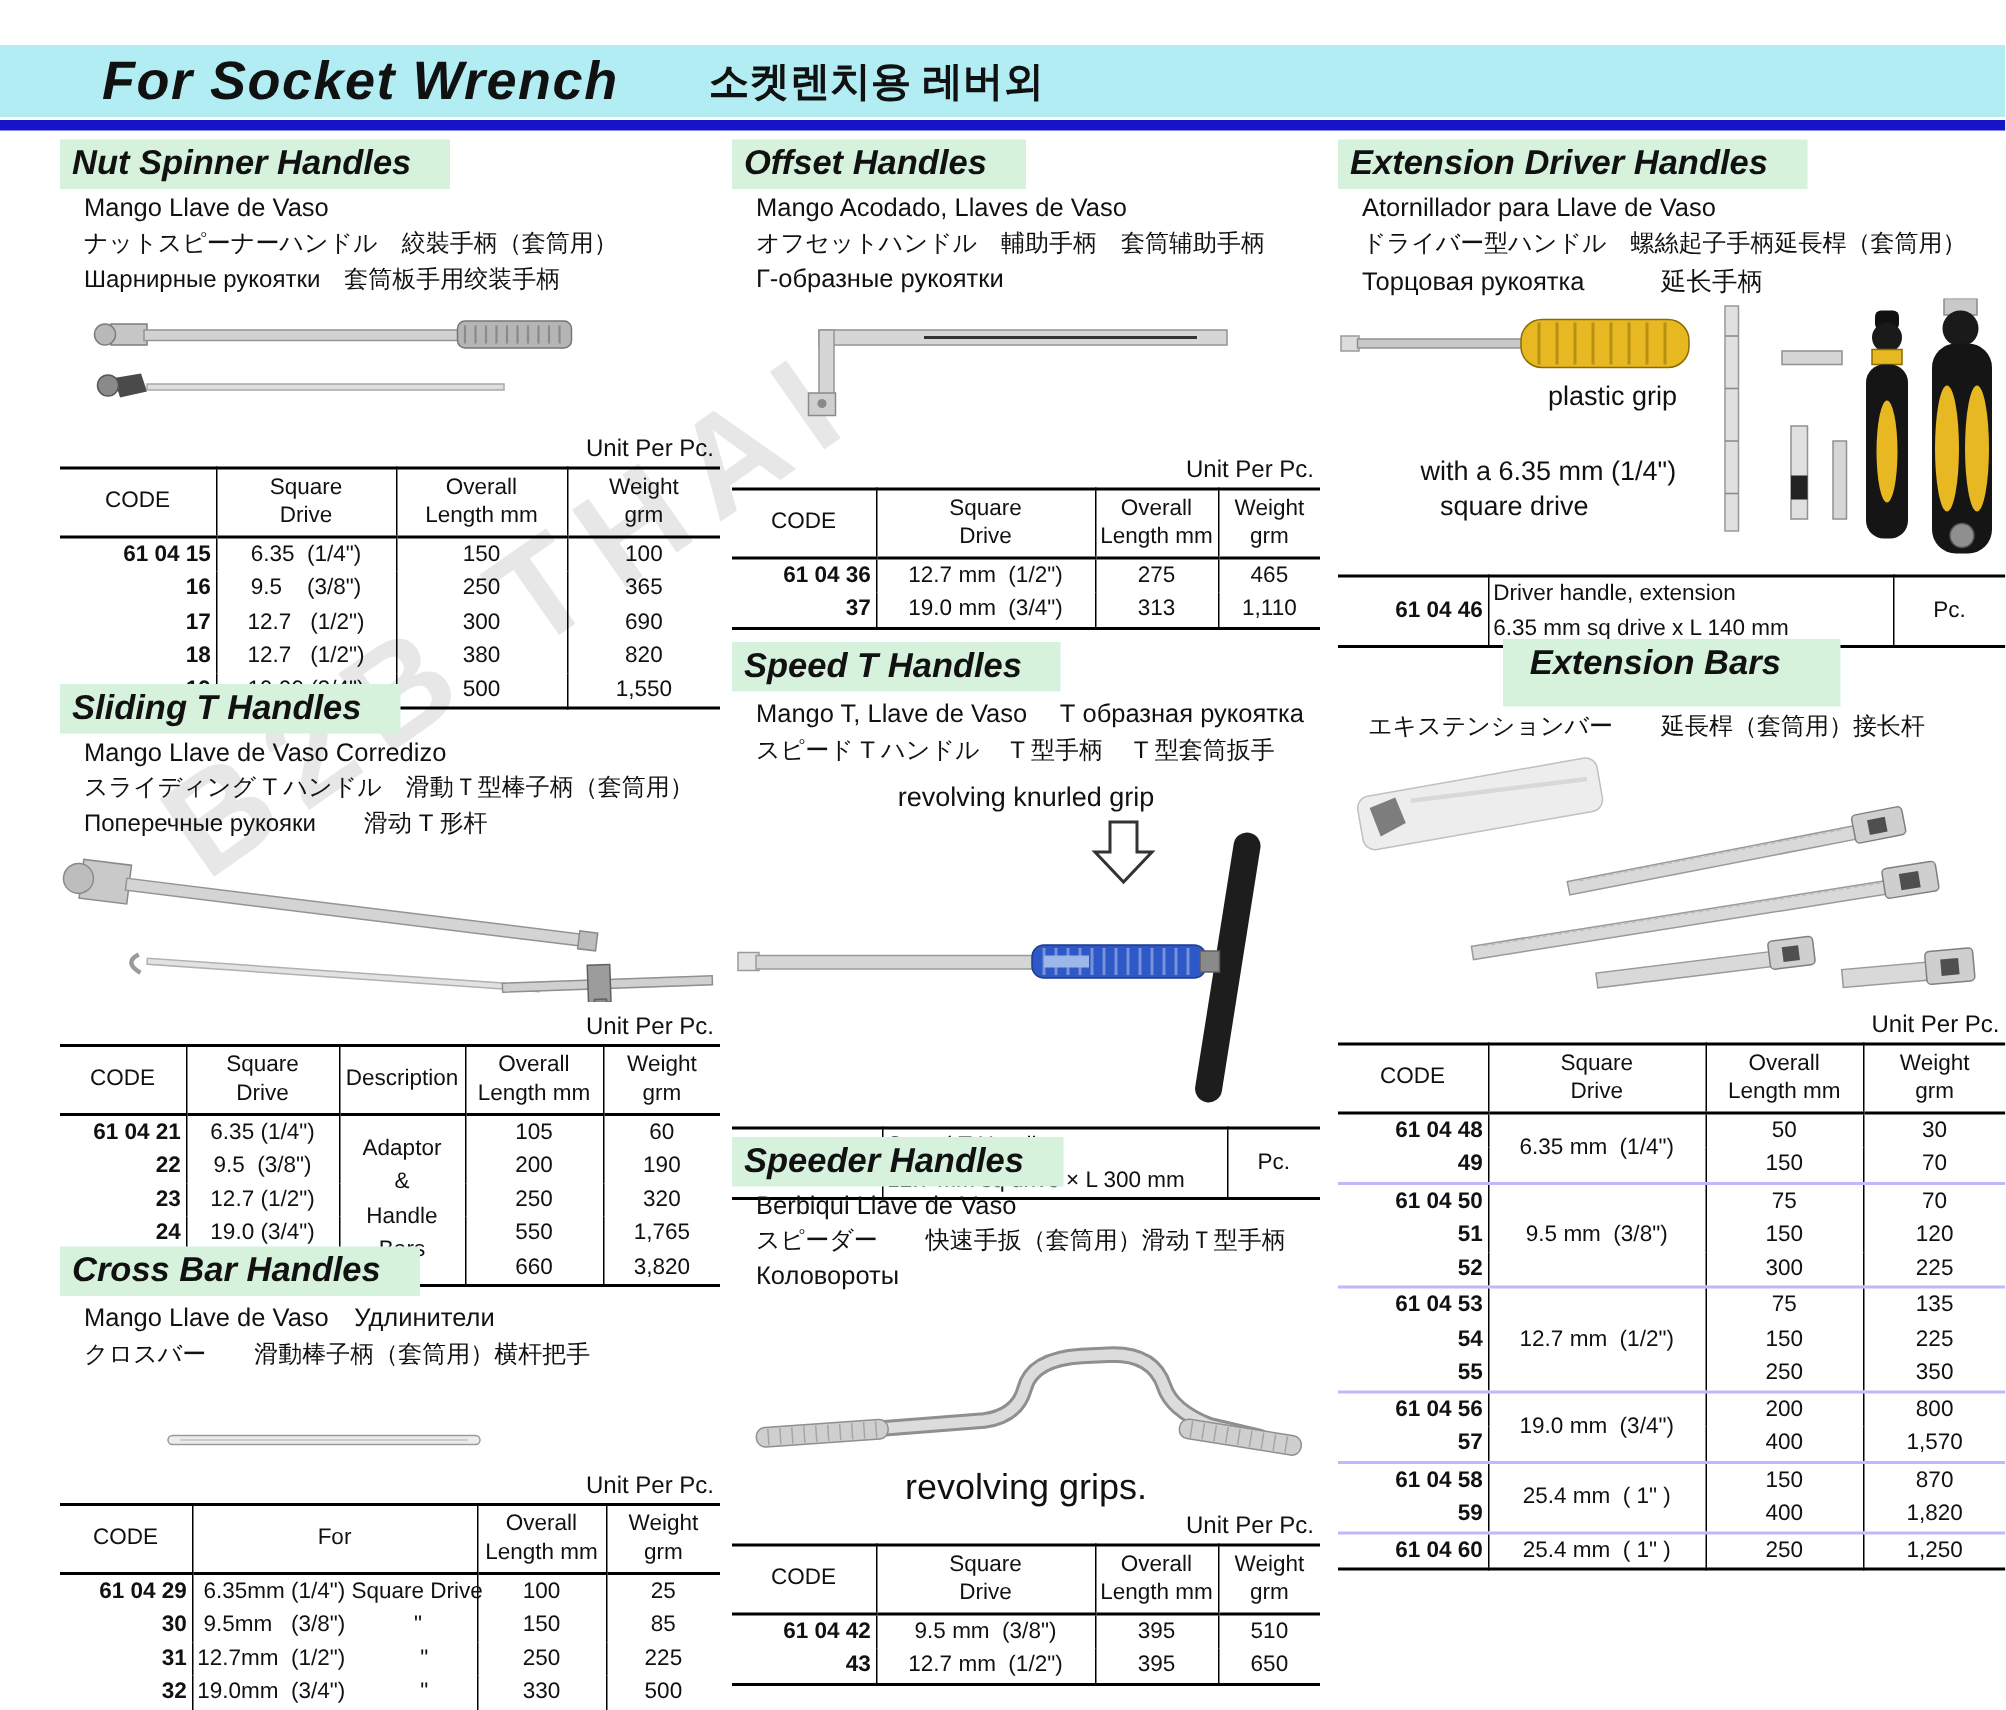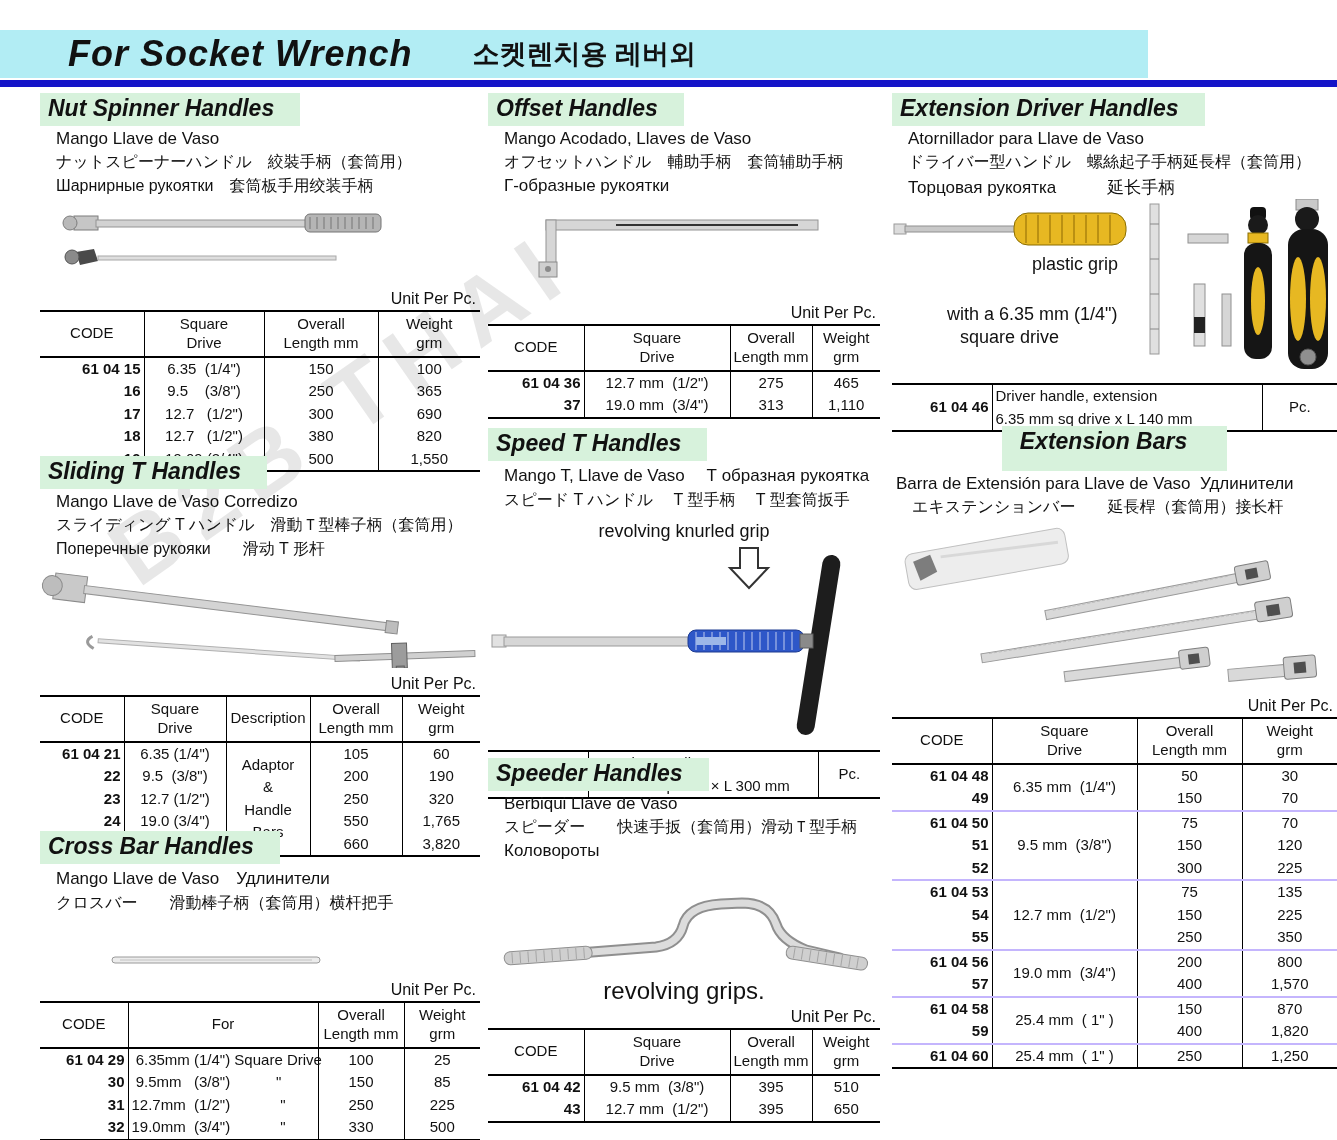--- a/index.html
+++ b/index.html
@@ -1,19 +1,19 @@
 <!DOCTYPE html>
 <html><head>
 <meta charset="utf-8">
 <style>
   html,body{margin:0;padding:0;background:#ffffff;}
   .page{position:relative;width:1337px;height:1140px;background:#ffffff;overflow:hidden;
         font-family:"Liberation Sans",sans-serif;color:#111;}
   
-  .band{position:absolute;left:0;top:30px;width:1148px;height:48px;background:#b2edf4;
+  .band{position:absolute;left:0;top:30px;width:1337px;height:48px;background:#b2edf4;
         display:flex;align-items:center;}
   .band .t-en{font-size:36px;font-weight:bold;font-style:italic;margin-left:68px;letter-spacing:1px;}
   .band .t-ko{font-size:27px;font-weight:bold;margin-left:60px;}
   .blue-rule{position:absolute;left:0;top:80px;width:1337px;height:7px;background:#1414c8;}
   
   .sec{position:absolute;}
   .col1{left:40px;width:440px;}
   .col2{left:488px;width:392px;}
   .col3{left:892px;width:445px;}
   .sec-title{display:inline-block;background:#d7f2dc;font-size:23px;font-weight:bold;font-style:italic;
@@ -453,21 +453,20 @@
             <td class="l">Driver handle, extension
 6.35 mm sq drive x L 140 mm</td>
             <td class="c">Pc.</td>
           </tr>
         </tbody>
       </table>
   </div>
 
   <div class="sec col3" style="top:426px;">
     <div style="text-align:center;"><span class="sec-title" style="padding:2px 40px 16px 18px;">Extension Bars</span></div>
-    <div class="sub" style="margin-left:4px;">Barra de Extensión para Llave de Vaso  Удлинители</div>
     <div class="sub cjk" style="margin-left:20px;">エキステンションバー　　延長桿（套筒用）接长杆</div>
     <div class="img-wrap">
       <svg width="445" height="172">
         <g transform="rotate(-10 100 42)">
           <rect x="14" y="22" width="162" height="36" rx="8" fill="#ededed" stroke="#c0c0c0"></rect>
           <polygon points="22,30 40,26 44,44 26,50" fill="#7d7d7d"></polygon>
           <line x1="50" y1="30" x2="168" y2="36" stroke="#d8d8d8" stroke-width="3"></line>
         </g>
         <g transform="rotate(-11 260 78)">
           <rect x="152" y="72" width="196" height="9" fill="#d9d9d9" stroke="#9a9a9a"></rect>

